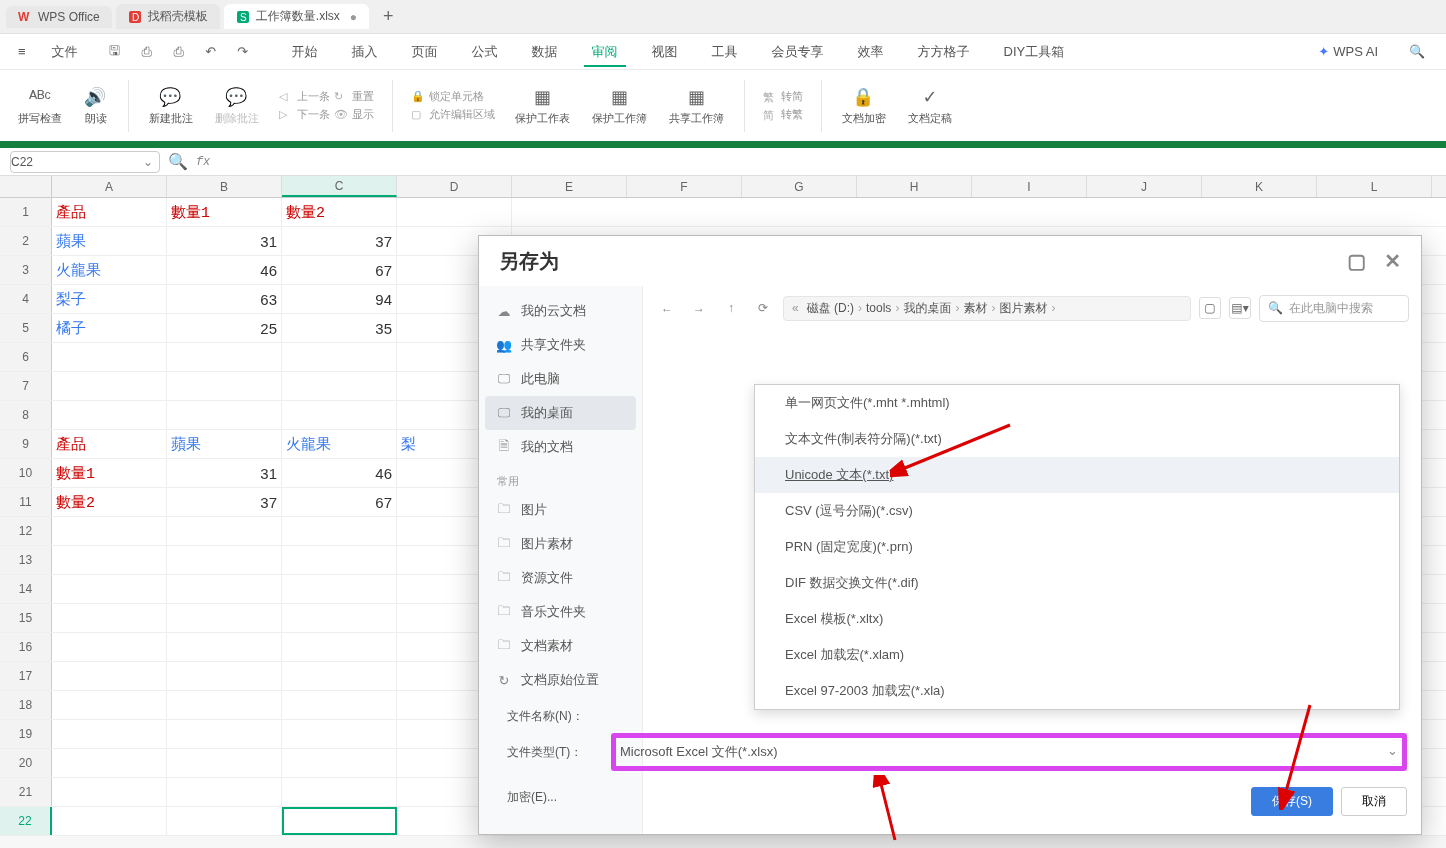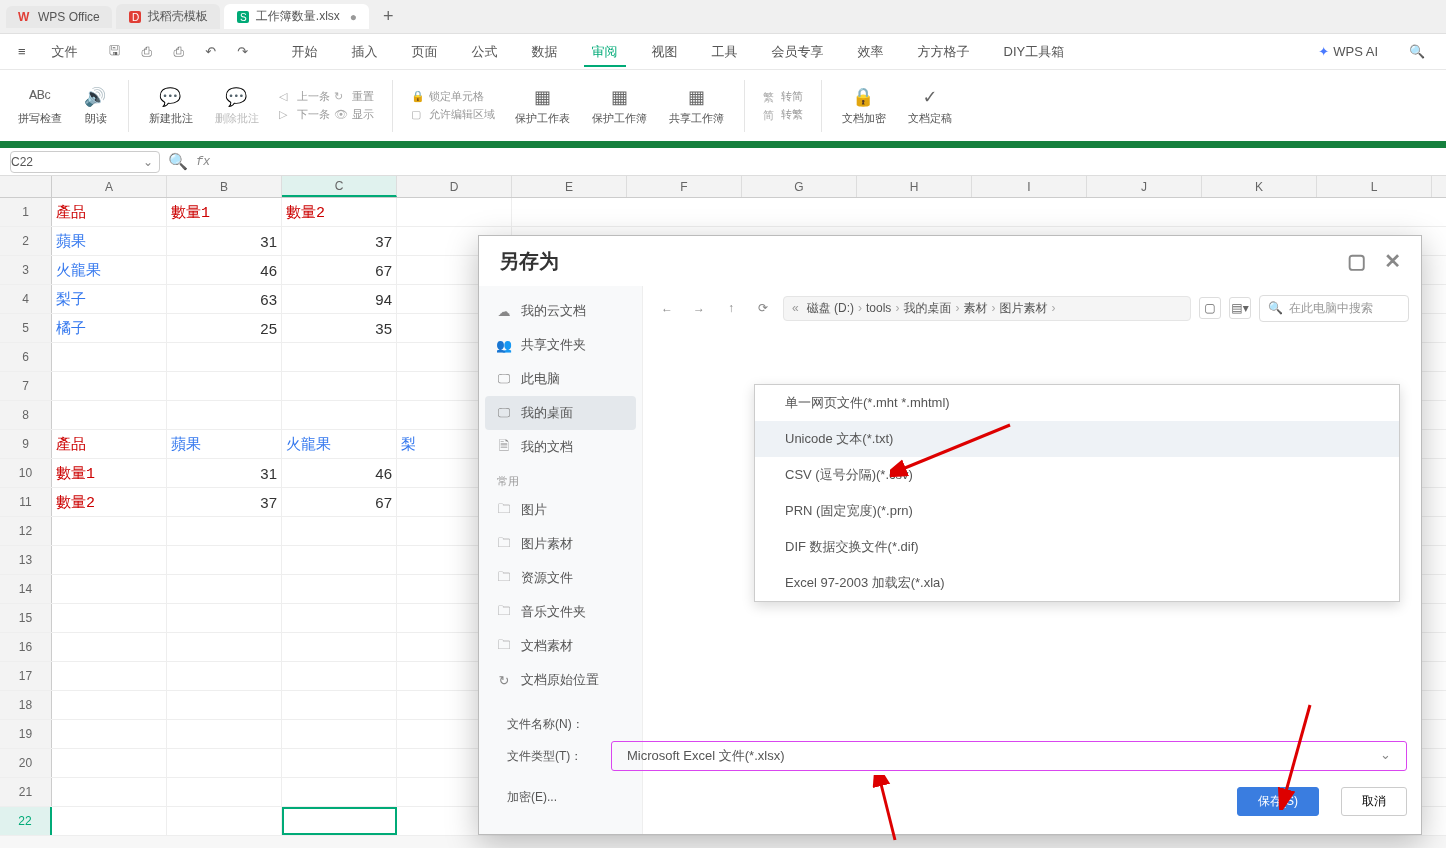--- a/index.html
+++ b/index.html
@@ -69,28 +69,28 @@
 .dlg-toolbar { height: 44px; display: flex; align-items: center; gap: 8px; padding: 0 12px; font-size: 12px; color: #666; }
 .nav-btn { width: 24px; height: 24px; display: flex; align-items: center; justify-content: center; color: #888; cursor: pointer; }
 .breadcrumb { display: flex; align-items: center; gap: 4px; background: #f5f5f5; border: 1px solid #e5e5e5; border-radius: 4px; padding: 3px 8px; font-size: 12px; color: #555; flex: 1; }
 .bc-sep { color: #aaa; }
 .bc-chev { color: #999; margin-right: 4px; }
 .tb-icon { width: 22px; height: 22px; display: flex; align-items: center; justify-content: center; border: 1px solid #ddd; border-radius: 3px; color: #666; cursor: pointer; }
 .search-box { width: 150px; border: 1px solid #ddd; border-radius: 4px; padding: 4px 8px; display: flex; align-items: center; gap: 6px; color: #999; font-size: 12px; }
 
 .file-types { position: absolute; left: 754px; top: 384px; width: 646px; background: #fff; border: 1px solid #ccc; box-shadow: 0 4px 12px rgba(0,0,0,.15); font-size: 13px; color: #555; z-index: 5; }
 .ft-item { padding: 9px 30px; cursor: pointer; }
-.ft-item:hover, .ft-item.hover { background: #eef2f6; }
+.ft-item:hover, .ft-item.hover { background: #eef2f6; text-decoration: underline; }
 
 .dlg-bottom { padding: 10px 14px; font-size: 12px; color: #555; position: absolute; left: 642px; right: 0; bottom: 0; }
 .form-row { display: flex; align-items: center; gap: 10px; margin-bottom: 8px; }
 .form-label { width: 94px; text-align: left; }
-.file-type-select { flex: 1; border: 1px solid #d946ef; border-radius: 3px; padding: 5px 15px; font-size: 13px; color: #555; display: flex; align-items: flex-start; }
+.file-type-select { flex: 1; border: 5px solid #d946ef; border-radius: 3px; padding: 5px 4px; font-size: 13px; color: #555; display: flex; align-items: flex-start; }
 .sel-arrow { margin-left: auto; color: #888; }
-.btn-row { display: flex; gap: 22px; justify-content: center; margin-top: 8px; }
+.btn-row { display: flex; gap: 8px; justify-content: center; margin-top: 8px; }
 .btn { padding: 5px 20px; border: 1px solid #ccc; border-radius: 3px; font-size: 12px; cursor: pointer; background: #fff; }
 .btn.primary { background: #3a7de0; color: #fff; border-color: #3a7de0; }
 
 
 .arrow { position: absolute; z-index: 10; pointer-events: none; }
 </style>
 </head>
 <body>
 
 <div class="tab-bar">
@@ -515,24 +515,27 @@
             <button class="btn">取消</button>
           </div>
         </div>
       </div>
     </div>
   </div>
 </div>
 
 <div class="file-types">
   <div class="ft-item">单一网页文件(*.mht *.mhtml)</div>
+  <div class="ft-item">文本文件(制表符分隔)(*.txt)</div>
   <div class="ft-item hover">Unicode 文本(*.txt)</div>
   <div class="ft-item">CSV (逗号分隔)(*.csv)</div>
   <div class="ft-item">PRN (固定宽度)(*.prn)</div>
   <div class="ft-item">DIF 数据交换文件(*.dif)</div>
+  <div class="ft-item">Excel 模板(*.xltx)</div>
+  <div class="ft-item">Excel 加载宏(*.xlam)</div>
   <div class="ft-item">Excel 97-2003 加载宏(*.xla)</div>
 </div>
 
 <svg class="arrow" style="left:890px;top:420px" width="130" height="60">
     <defs>
       <marker id="ah1" markerWidth="10" markerHeight="10" refX="2" refY="3" orient="auto">
         <path d="M0,0 L0,6 L9,3 z" fill="#d00"></path>
       </marker>
     </defs>
     <line x1="120" y1="5" x2="10" y2="50" stroke="#d00" stroke-width="3" marker-end="url(#ah1)"></line>

